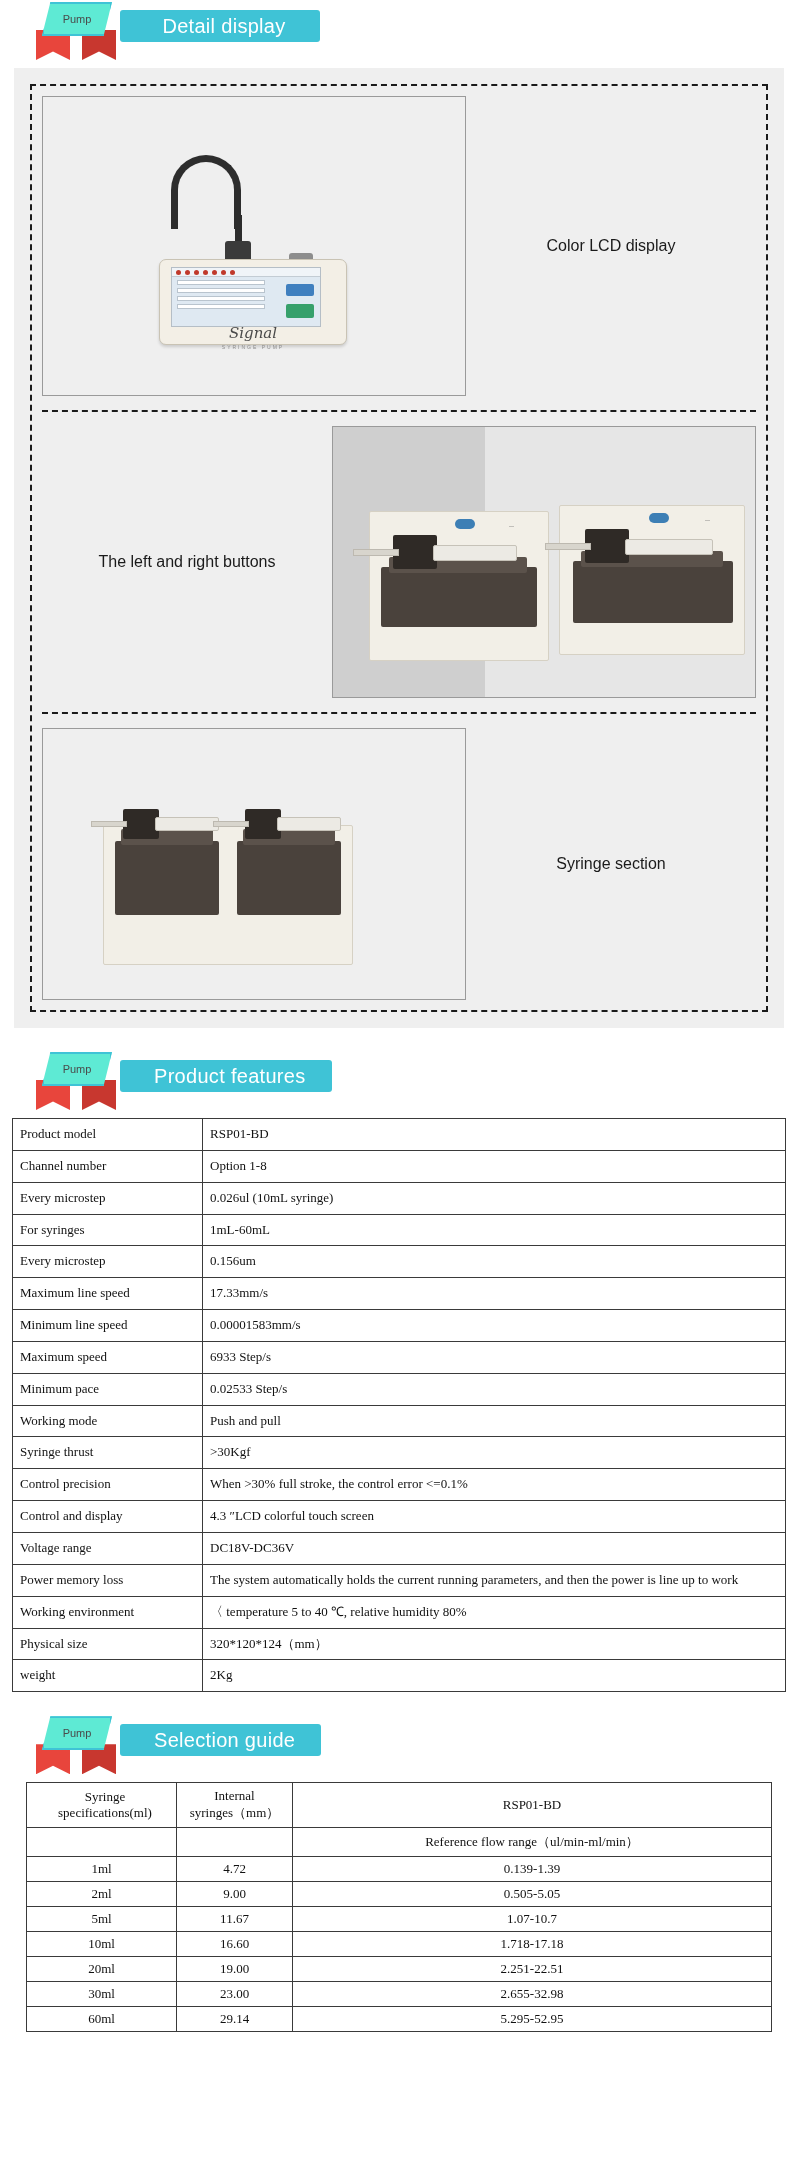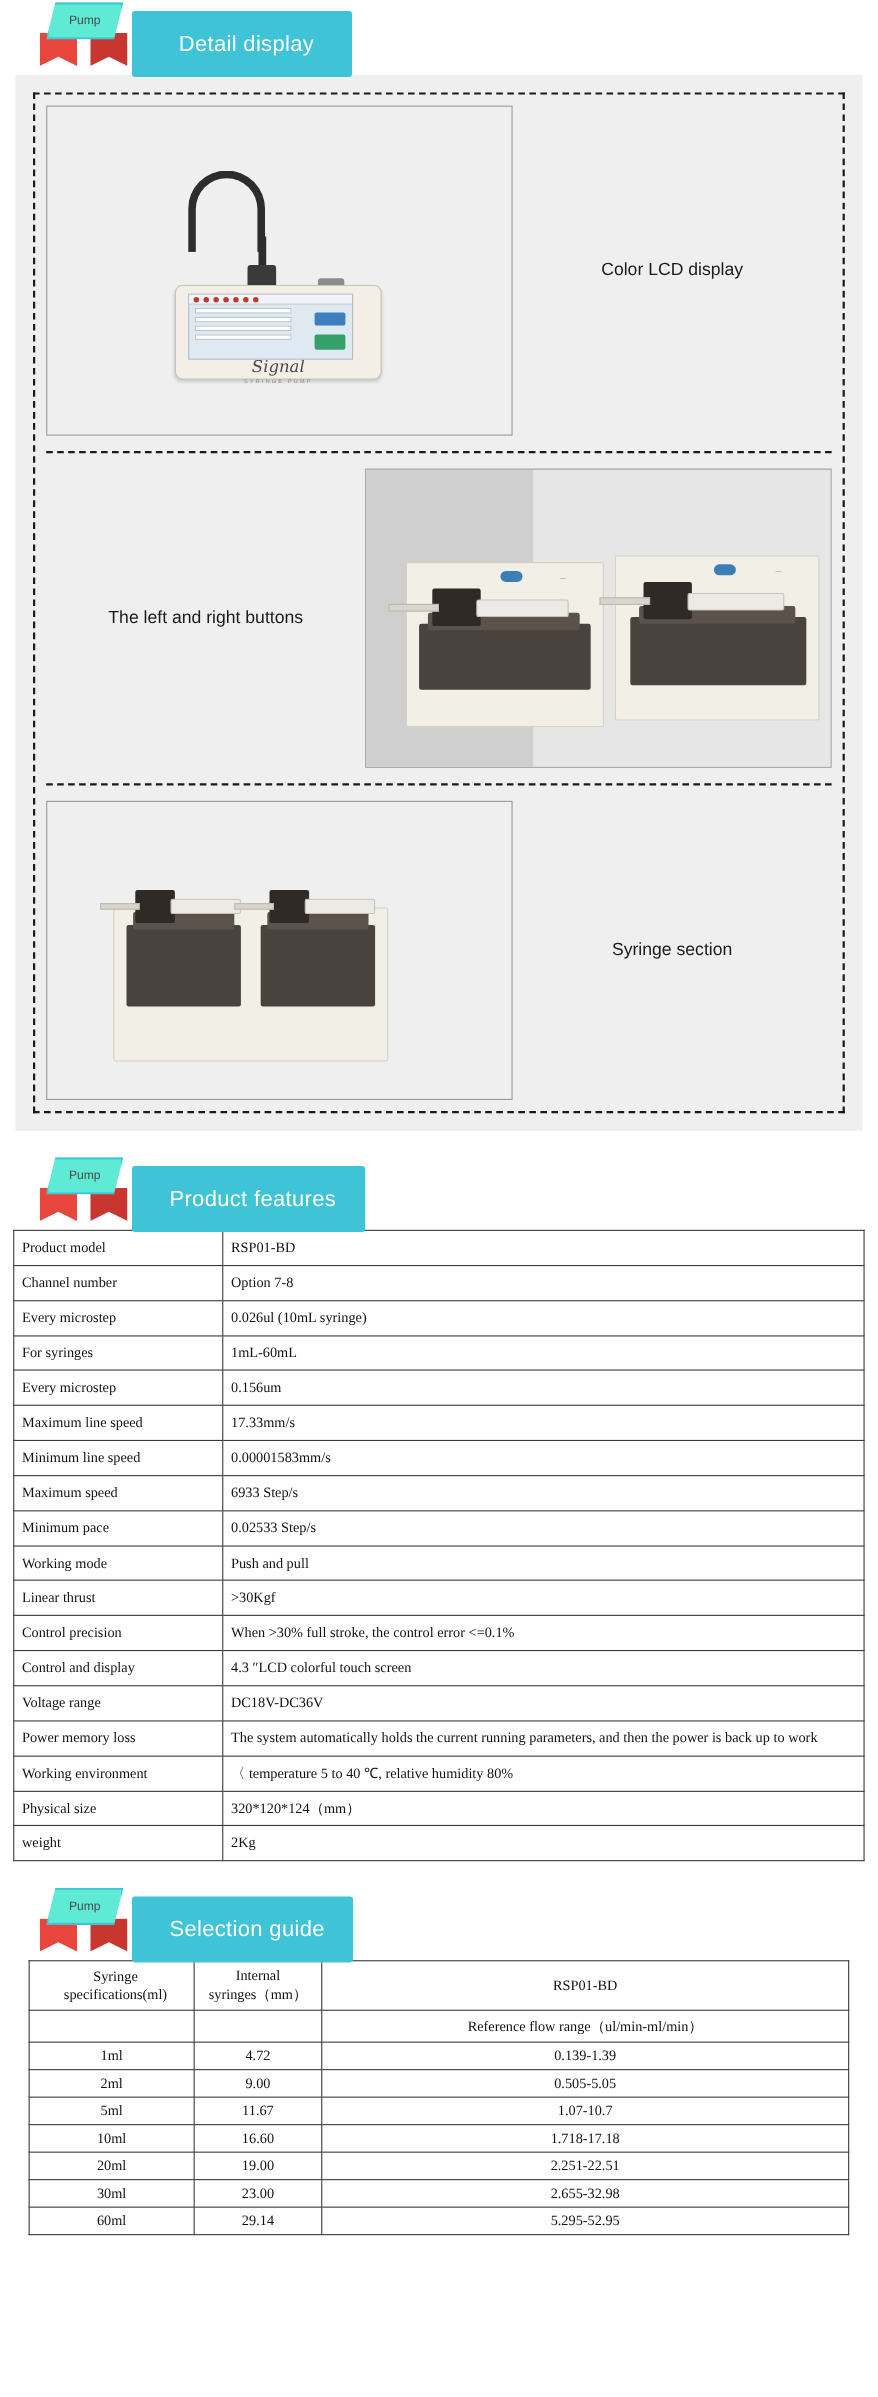--- a/index.html
+++ b/index.html
@@ -19,21 +19,21 @@
   .section-banner {
     position: relative;
     height: 62px;
     margin-left: 10px;
     margin-bottom: 6px;
   }
   .banner-tab {
     position: absolute;
     left: 110px;
     top: 10px;
-    height: 60px;
+    height: 32px;
     min-width: 200px;
     background: #3fc3d6;
     border-radius: 3px 3px 3px 3px;
     display: flex;
     align-items: center;
     justify-content: center;
     padding: 0 26px 0 34px;
     color: #ffffff;
     font-size: 20px;
     letter-spacing: .3px;
@@ -410,21 +410,21 @@
 
 <div class="spec-wrap">
   <table class="spec">
     <tbody>
       <tr>
           <td class="k">Product model</td>
           <td class="v">RSP01-BD</td>
         </tr>
       <tr>
           <td class="k">Channel number</td>
-          <td class="v">Option 7-8</td>
+          <td class="v">Option 1-8</td>
         </tr>
       <tr>
           <td class="k">Every microstep</td>
           <td class="v">0.026ul (10mL syringe)</td>
         </tr>
       <tr>
           <td class="k">For syringes</td>
           <td class="v">1mL-60mL</td>
         </tr>
       <tr>
@@ -445,38 +445,38 @@
         </tr>
       <tr>
           <td class="k">Minimum pace</td>
           <td class="v">0.02533 Step/s</td>
         </tr>
       <tr>
           <td class="k">Working mode</td>
           <td class="v">Push and pull</td>
         </tr>
       <tr>
-          <td class="k">Linear thrust</td>
+          <td class="k">Syringe thrust</td>
           <td class="v">&gt;30Kgf</td>
         </tr>
       <tr>
           <td class="k">Control precision</td>
           <td class="v">When &gt;30% full stroke, the control error &lt;=0.1%</td>
         </tr>
       <tr>
           <td class="k">Control and display</td>
           <td class="v">4.3 ″LCD colorful touch screen</td>
         </tr>
       <tr>
           <td class="k">Voltage range</td>
           <td class="v">DC18V-DC36V</td>
         </tr>
       <tr>
           <td class="k">Power memory loss</td>
-          <td class="v">The system automatically holds the current running parameters, and then the power is back up to work</td>
+          <td class="v">The system automatically holds the current running parameters, and then the power is line up to work</td>
         </tr>
       <tr>
           <td class="k">Working environment</td>
           <td class="v">〈 temperature 5 to 40 ℃, relative humidity 80%</td>
         </tr>
       <tr>
           <td class="k">Physical size</td>
           <td class="v">320*120*124（mm）</td>
         </tr>
       <tr>

